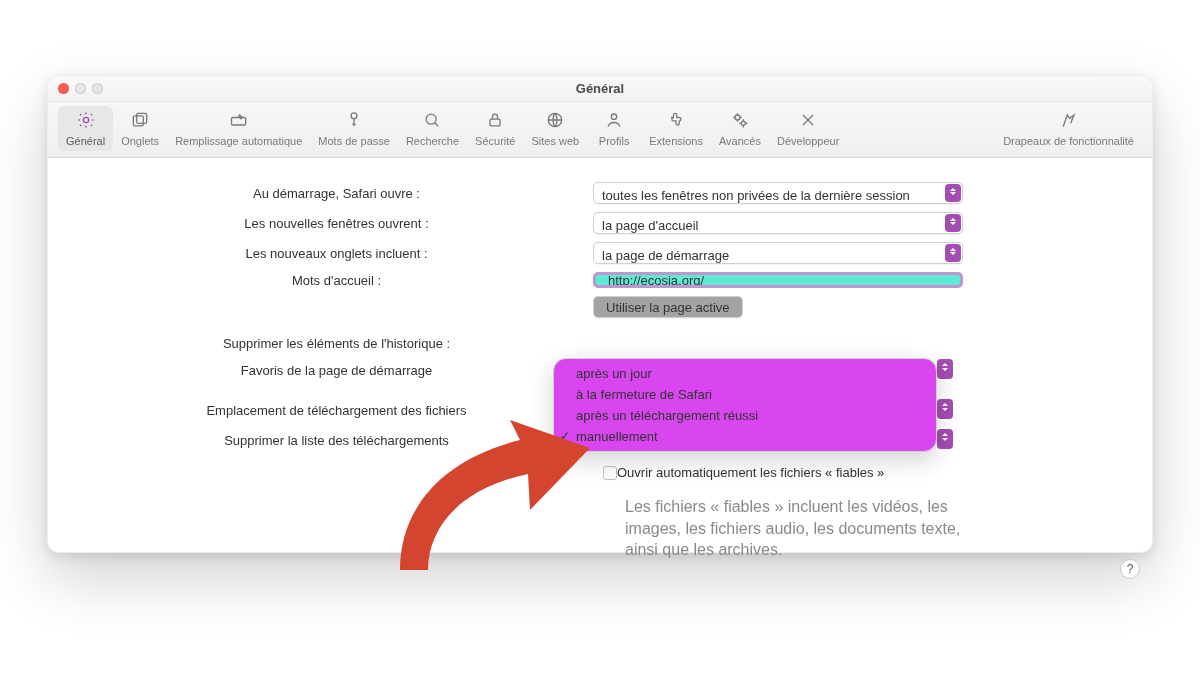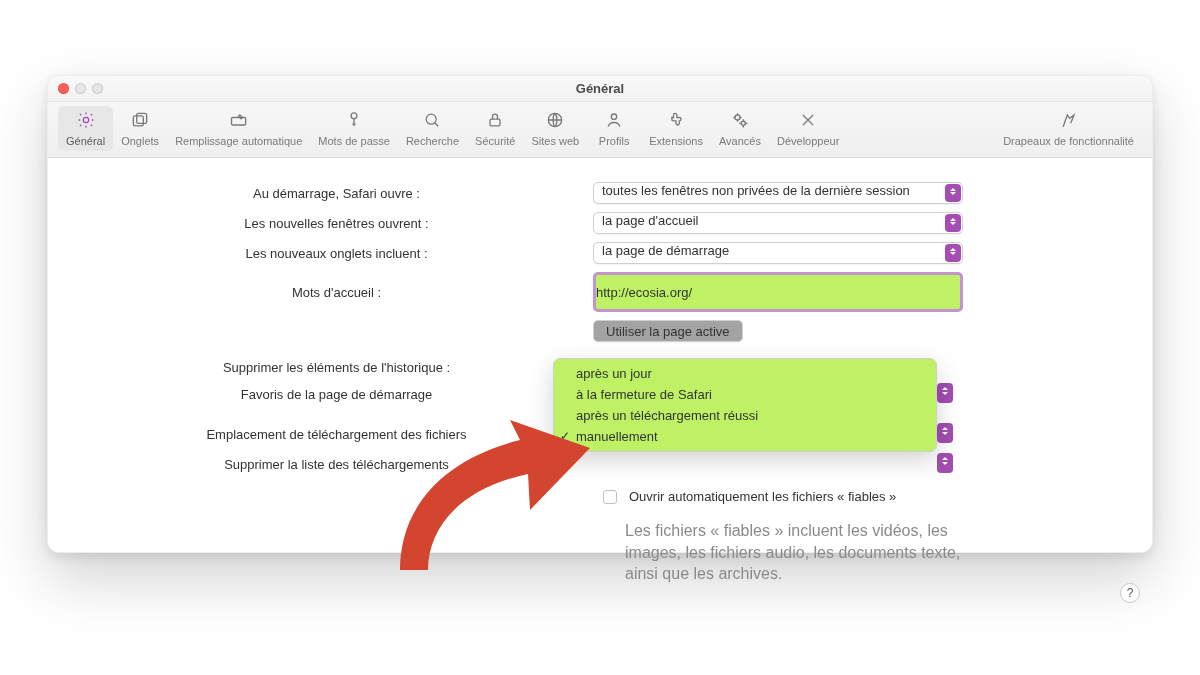--- a/index.html
+++ b/index.html
@@ -92,21 +92,21 @@
     position: relative;
   }
   .select {
     position: relative;
     width: 370px;
     height: 22px;
     background: #fff;
     border: 1px solid #d0d0d0;
     border-radius: 5px;
     display: flex;
-    align-items: flex-start;
+    align-items: flex-end;
     padding: 0 12px 0 8px;
     font-size: 13px;
     color: #333;
     box-shadow: 0 0.5px 1px rgba(0,0,0,0.05);
   }
   .select .caret {
     position: absolute;
     right: 1px; top: 1px; bottom: 1px;
     width: 16px;
     background: #a44db3;
@@ -142,48 +142,48 @@
   .peek-caret::before{
     content:""; width:0;height:0;
     border-left:3px solid transparent;border-right:3px solid transparent;border-top:3px solid #fff;
   }
   .peek-caret::after{
     content:""; position:absolute; top:4px; width:0;height:0;
     border-left:3px solid transparent;border-right:3px solid transparent;border-bottom:3px solid #fff;
   }
   .textfield {
     width: 370px;
-    height: 40px;
+    height: 16px;
     border: 3px solid #c394cf;
     border-radius: 5px;
-    padding: 0 0;
-    font-size: 13px;
-    color: #333;
-    background: #bef264;
+    padding: 0 12px;
+    font-size: 13px;
+    color: #333;
+    background: #5eead4;
     outline: none;
   }
   .btn {
     display: inline-flex;
     align-items: center;
     height: 22px;
     padding: 0 12px;
     background: #a3a3a3;
     border: 1px solid #d0d0d0;
     border-radius: 5px;
     font-size: 13px;
     color: #333;
     box-shadow: 0 0.5px 1px rgba(0,0,0,0.05);
   }
   .spacer { height: 10px; }
   .checkbox-row {
     display: flex;
     align-items: flex-start;
     margin-left: 515px;
     margin-top: 14px;
-    gap: 12px;
+    gap: 0;
     max-width: 400px;
   }
   .checkbox {
     width: 14px; height: 14px;
     border: 1px solid #bfbfbf;
     border-radius: 3px;
     background: #fff;
     flex-shrink: 0;
     margin-top: 1px;
   }
@@ -197,23 +197,23 @@
     border-radius: 50%;
     display: flex; align-items: center; justify-content: center;
     font-size: 12px; color: #555; background: #fff;
   }
 
   .dropdown {
     position: absolute;
     left: 505px;
     width: 384px;
     top: 200px;
-    background: #bef264;
+    background: #d946ef;
     border: 1px solid #cfcfcf;
-    border-radius: 7px;
+    border-radius: 13px;
     box-shadow: 0 8px 24px rgba(0,0,0,0.18);
     padding: 4px 0;
     z-index: 5;
   }
   .dd-item {
     padding: 3px 18px 3px 22px;
     font-size: 13px;
     color: #333;
     position: relative;
   }

